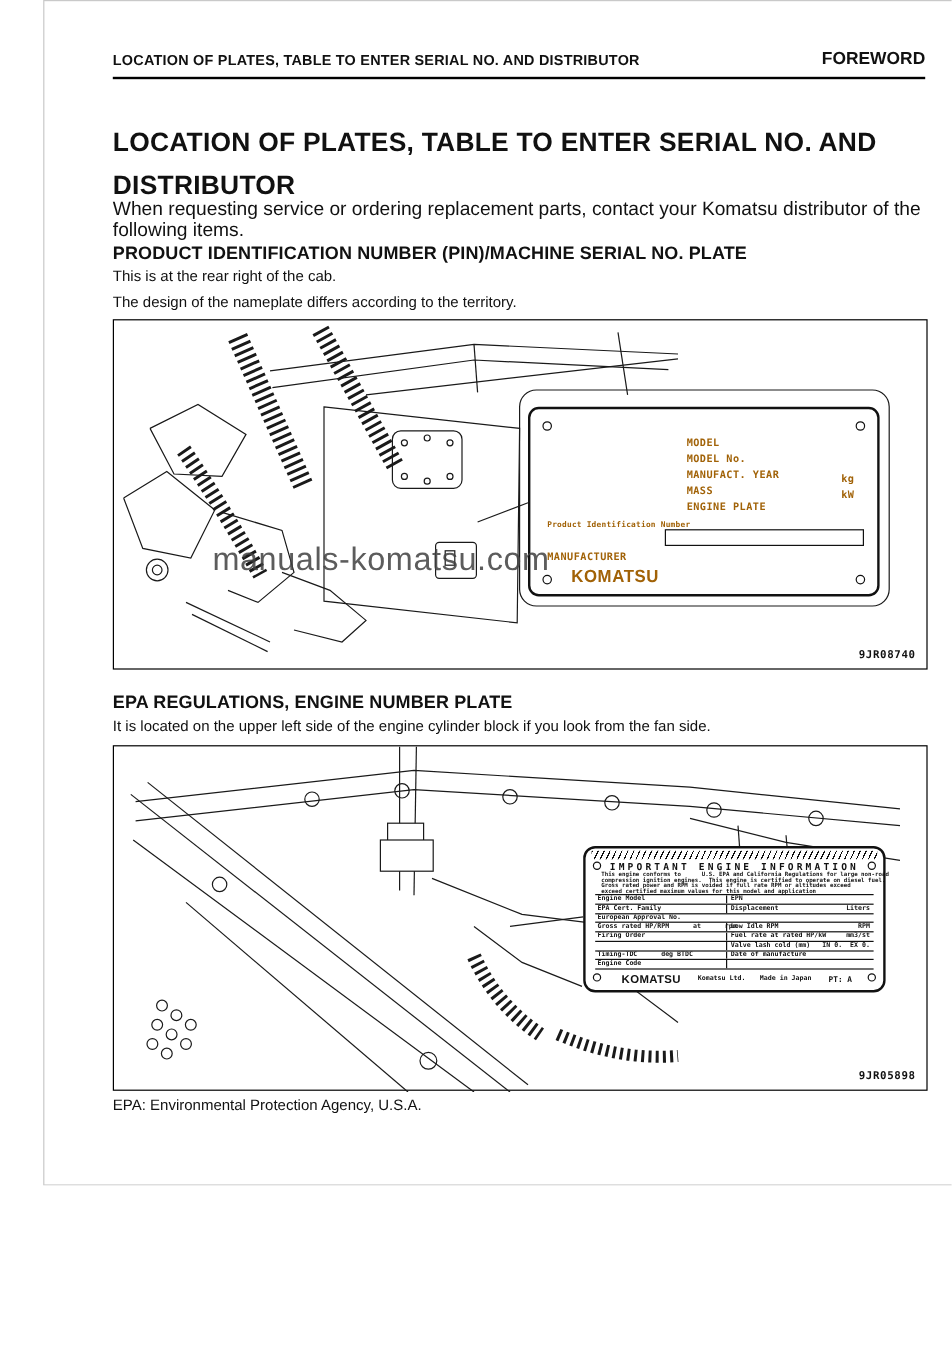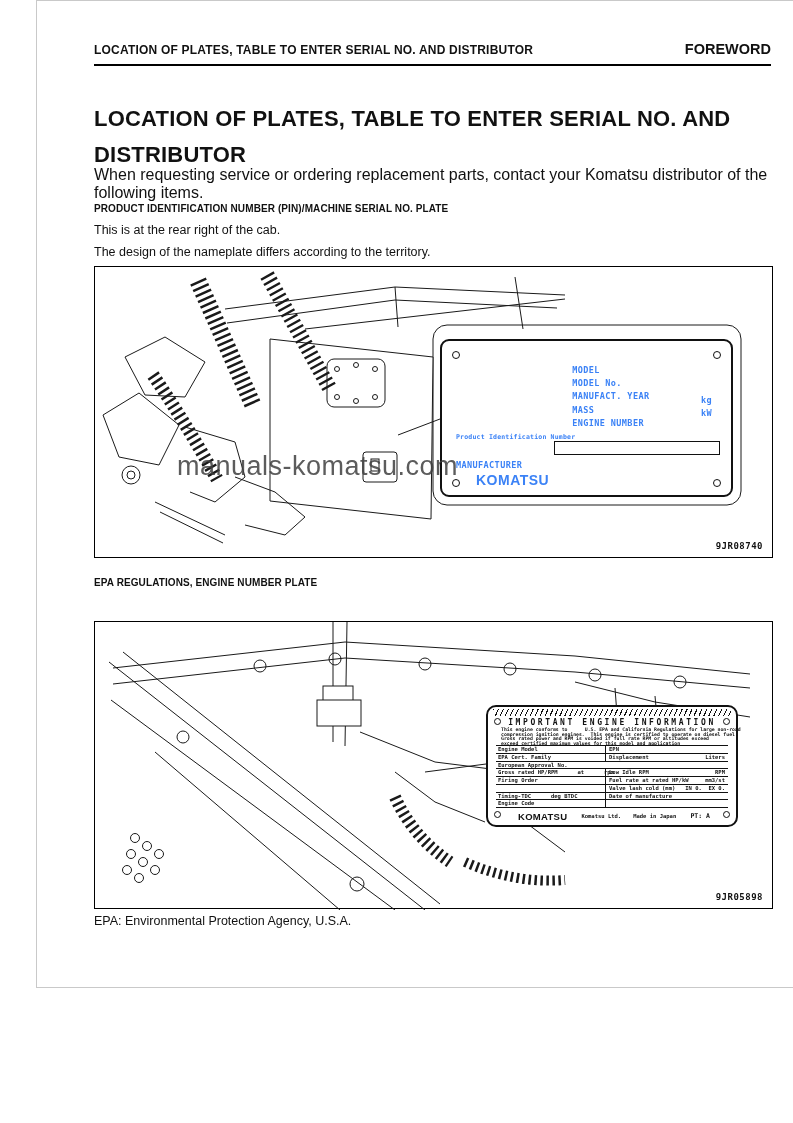--- a/index.html
+++ b/index.html
@@ -16,21 +16,21 @@
     padding-bottom:7px; border-bottom:2px solid #000;
   }
   .runhead-left { font-size:12px; font-weight:bold; letter-spacing:.2px; }
   .runhead-right { font-size:14.5px; font-weight:bold; }
   
   .doc-title {
     position:absolute; left:57px; top:100px; max-width:645px;
     font-size:22px; font-weight:bold; line-height:36px; letter-spacing:.2px;
   }
   .intro { position:absolute; left:57px; top:165px; font-size:16px; }
-  .sec-head { position:absolute; left:57px; font-size:10px; font-weight:bold; letter-spacing:.1px; }
+  .sec-head { position:absolute; left:57px; font-size:15px; font-weight:bold; letter-spacing:.1px; }
   .sec-head.s1 { top:202px; }
   .sec-head.s2 { top:576px; }
   .body-line { position:absolute; left:57px; font-size:12.5px; }
   .bl1 { top:222px; } .bl2 { top:244px; } .bl3 { top:597px; }
   .footnote { position:absolute; left:57px; top:913px; font-size:12.5px;text-align:center; }
   .page-num { position:absolute; left:57px; top:1078px; font-size:12px; }
   
   .figure { position:absolute; left:57px; width:679px; border:1px solid #000; background:#fff; }
   .fig1 { top:265px; height:292px; }
   .fig2 { top:620px; height:288px; }
@@ -40,21 +40,21 @@
     font-family:"DejaVu Sans Mono", monospace; font-size:9px; font-weight:bold; letter-spacing:.5px;
   }
   .watermark {
     position:absolute; left:82px; top:184px; font-size:27px; color:#404040;
     opacity:.85; letter-spacing:.5px; white-space:nowrap;
   }
   
   .nameplate {
     position:absolute; left:345px; top:72px; width:293px; height:158px;
     border:2px solid #111; border-radius:9px; background:#fff;
-    font-family:"DejaVu Sans Mono", monospace; color:#3b82f6;
+    font-family:"DejaVu Sans Mono", monospace; color:#a16207;
   }
   .screw { position:absolute; width:8px; height:8px; border:1.2px solid #111; border-radius:50%; background:#fff; }
   .np-fields { position:absolute; left:75px; top:14px; right:13px; }
   .np-row { position:relative; height:13.2px; font-size:8.5px; font-weight:bold; letter-spacing:.4px; white-space:pre; }
   .np-unit { position:absolute; right:6px; top:0; }
   .np-pin { position:absolute; left:14px; top:92px; font-size:6.5px; font-weight:bold; letter-spacing:.2px; }
   .np-pin-box { position:absolute; left:112px; top:100px; width:166px; height:14px; border:1.5px solid #111; background:#fff; }
   .np-manu { position:absolute; left:14px; top:119px; font-size:8.5px; font-weight:bold; letter-spacing:.4px; }
   .np-brand {
     position:absolute; left:34px; top:131px; font-family:"Liberation Sans", sans-serif;
@@ -161,35 +161,36 @@
         </div>
         <div class="np-row">
           <span>MANUFACT. YEAR</span>
           <span class="np-unit"></span>
         </div>
         <div class="np-row">
           <span>MASS</span>
           <span class="np-unit">kg</span>
         </div>
         <div class="np-row">
-          <span>ENGINE NUMBER</span>
+          <span>ENGINE PLATE</span>
           <span class="np-unit">kW</span>
         </div>
       </div>
       <div class="np-pin">Product Identification Number</div>
       <div class="np-pin-box"></div>
       <div class="np-manu">MANUFACTURER</div>
       <div class="np-brand">KOMATSU</div>
     </div>
 
     <div class="watermark">manuals-komatsu.com</div>
     <div class="fig-code">9JR08740</div>
   </div>
 
   <h2 class="sec-head s2">EPA REGULATIONS, ENGINE NUMBER PLATE</h2>
+  <p class="body-line bl3">It is located on the upper left side of the engine cylinder block if you look from the fan side.</p>
 
   <div class="figure fig2">
     <svg width="679" height="288" viewBox="0 0 679 288">
       <g fill="none" stroke="#1a1a1a" stroke-width="1">
         <polyline points="18,46 250,20 480,34 655,52"></polyline>
         <polyline points="18,62 250,36 480,50 655,66"></polyline>
         <circle cx="165" cy="44" r="6"></circle>
           <circle cx="240" cy="37" r="6"></circle>
           <circle cx="330" cy="42" r="6"></circle>
         <circle cx="415" cy="47" r="6"></circle>

